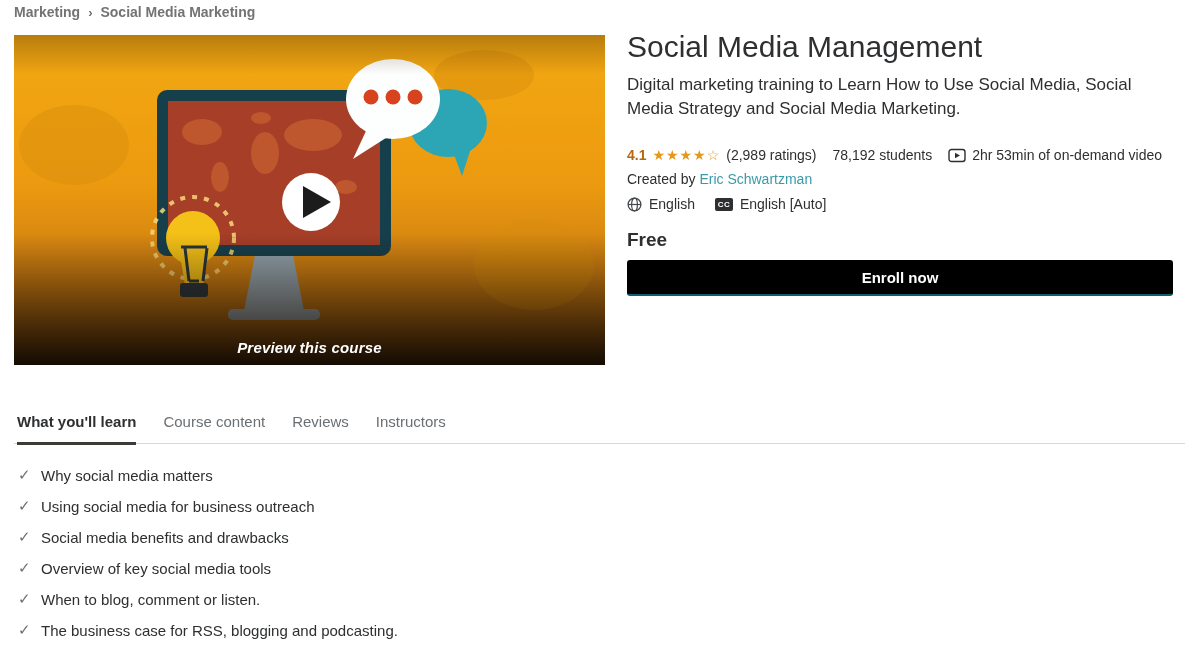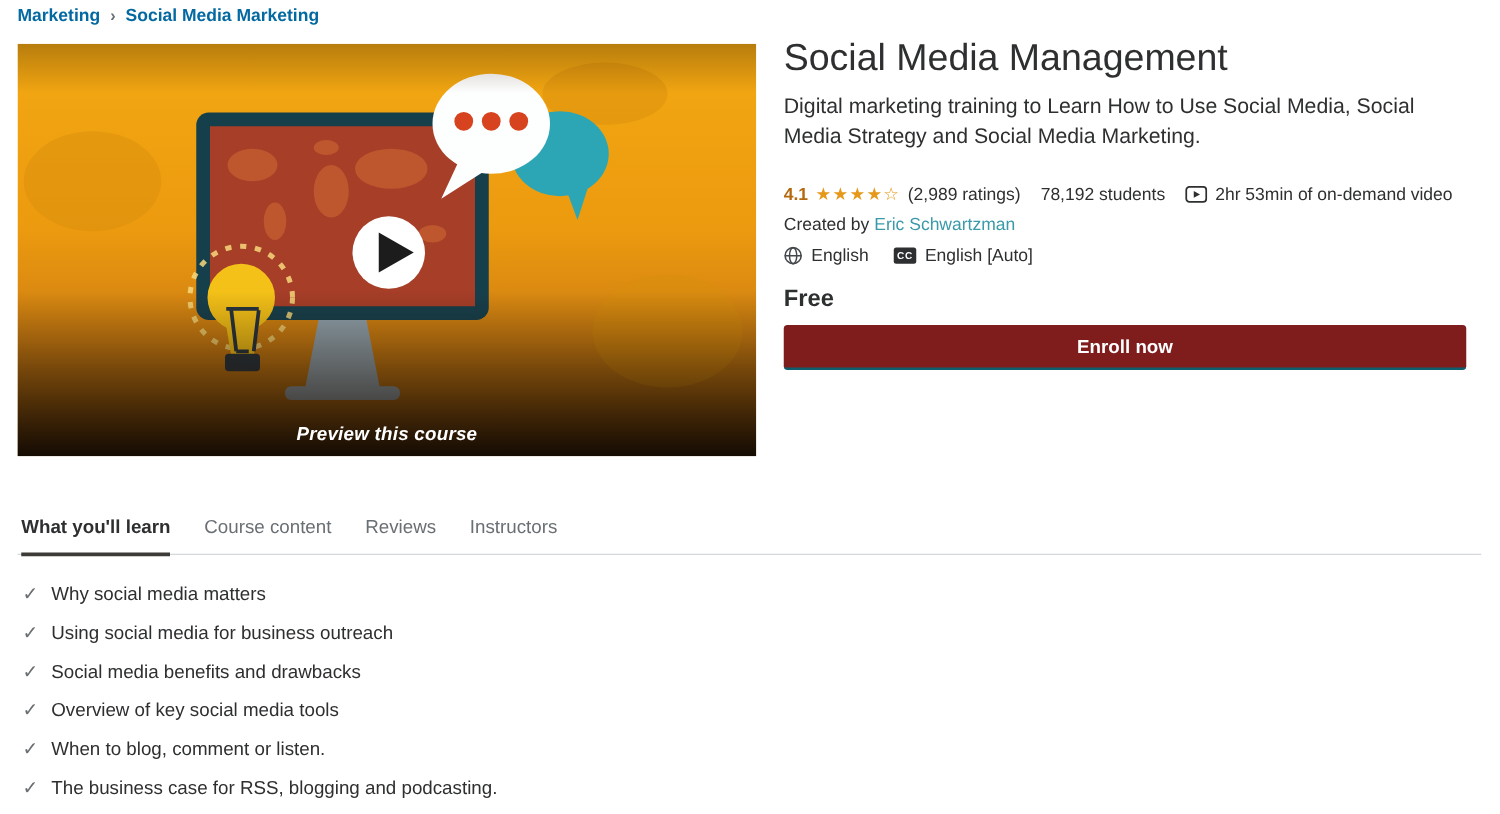--- a/index.html
+++ b/index.html
@@ -4,21 +4,21 @@
 <style>
   * { margin:0; padding:0; box-sizing:border-box; }
   html,body { background:#ffffff; }
   body {
     width:1200px; height:651px; position:relative; overflow:hidden;
     font-family:"Liberation Sans", sans-serif; color:#2d2f31;
   }
 
   
   .breadcrumb { position:absolute; left:14px; top:4px; display:flex; align-items:center; font-size:14px; font-weight:bold; }
-  .breadcrumb a { color:#0369a1; text-decoration:none; cursor:pointer; }
+  .breadcrumb a { color:#737373; text-decoration:none; cursor:pointer; }
   .breadcrumb .sep { color:#6a6f73; font-weight:bold; font-size:13px; padding:0 8px; }
 
   
   .thumb { position:absolute; left:14px; top:35px; width:591px; height:330px; cursor:pointer; }
   .thumb svg { display:block; }
   .preview-label {
     position:absolute; left:0; right:0; bottom:9px; text-align:center;
     color:#ffffff; font-size:15px; font-weight:bold; letter-spacing:.2px;font-style:italic;
   }
 
@@ -40,21 +40,21 @@
   .lang-row { margin-top:9px; display:flex; align-items:center; font-size:14px; color:#2d2f31; }
   .lang-row .globe { margin-right:7px; display:inline-flex; }
   .cc-badge {
     margin:0 7px 0 20px; background:#2d2f31; color:#fff; font-size:8px; font-weight:bold;
     border-radius:2px; width:18px; height:13px; display:inline-flex; align-items:center; justify-content:center;
     letter-spacing:.5px;
   }
 
   .price { margin-top:17px; font-size:19px; font-weight:bold; color:#2d2f31; }
   .enroll-btn {
-    margin-top:9px; width:546px; height:36px; background:#7f1d1d; color:#ffffff;
+    margin-top:9px; width:546px; height:36px; background:#000000; color:#ffffff;
     font-family:"Liberation Sans", sans-serif; font-size:15px; font-weight:bold;
     border:none; border-bottom:2px solid #0e5f6e; border-radius:3px; cursor:pointer; display:block;
   }
 
   
   .tabbar {
     position:absolute; left:14px; top:403px; width:1171px;
     display:flex; gap:27px; border-bottom:1px solid #d4d7dc; padding-left:3px;
   }
   .tab { font-size:15px; color:#6a6f73; padding:10px 0 12px; cursor:pointer; }

